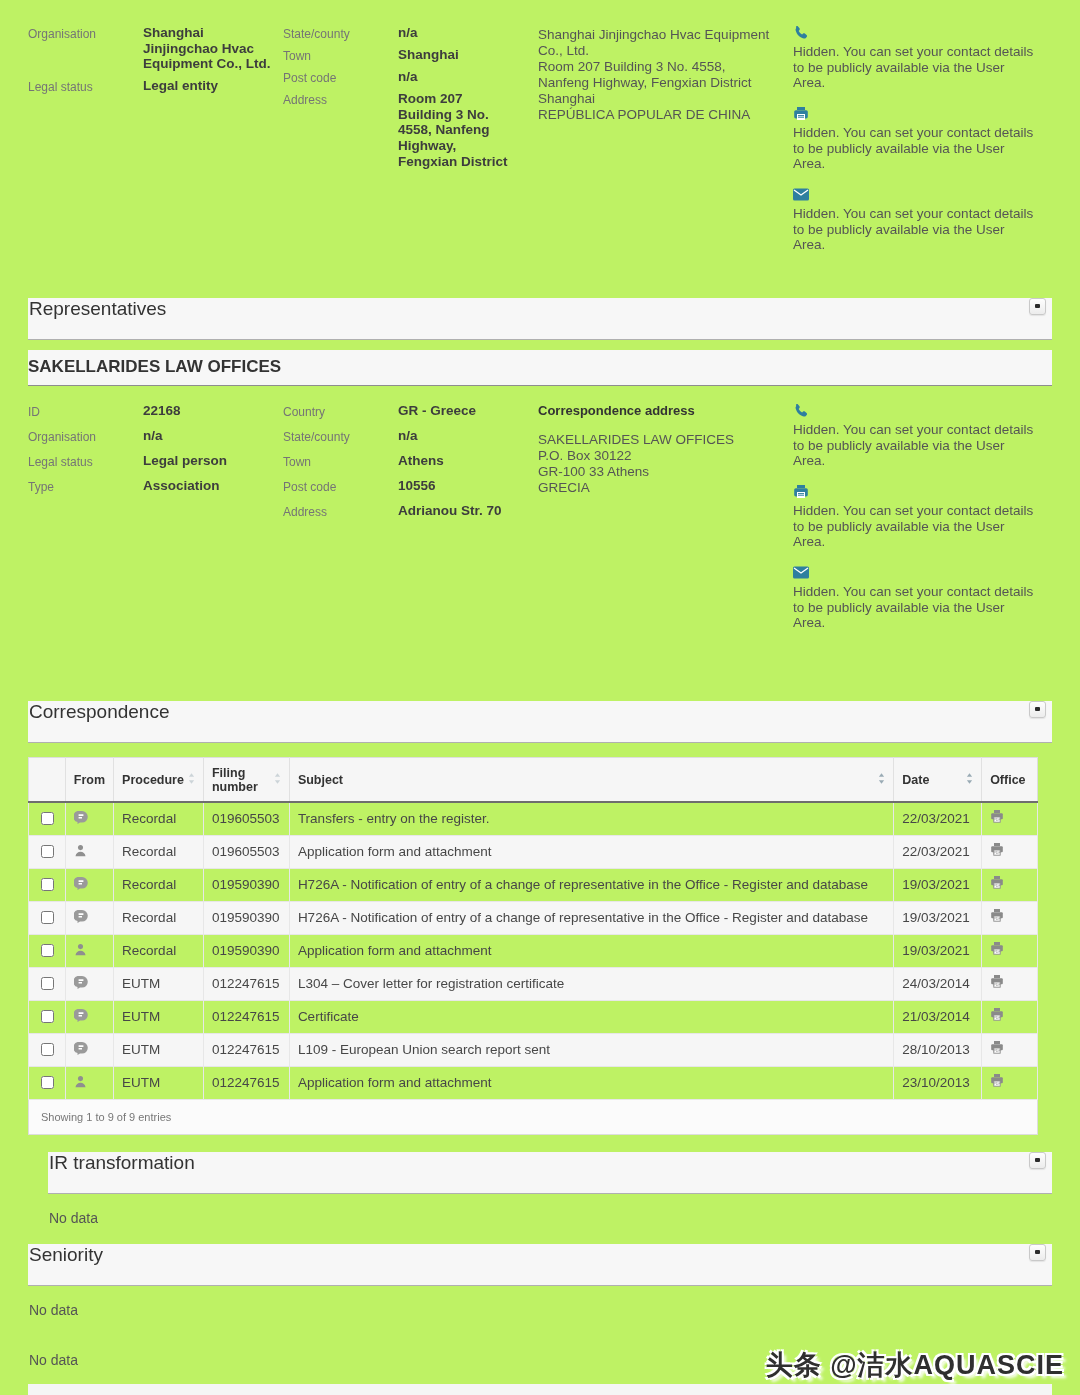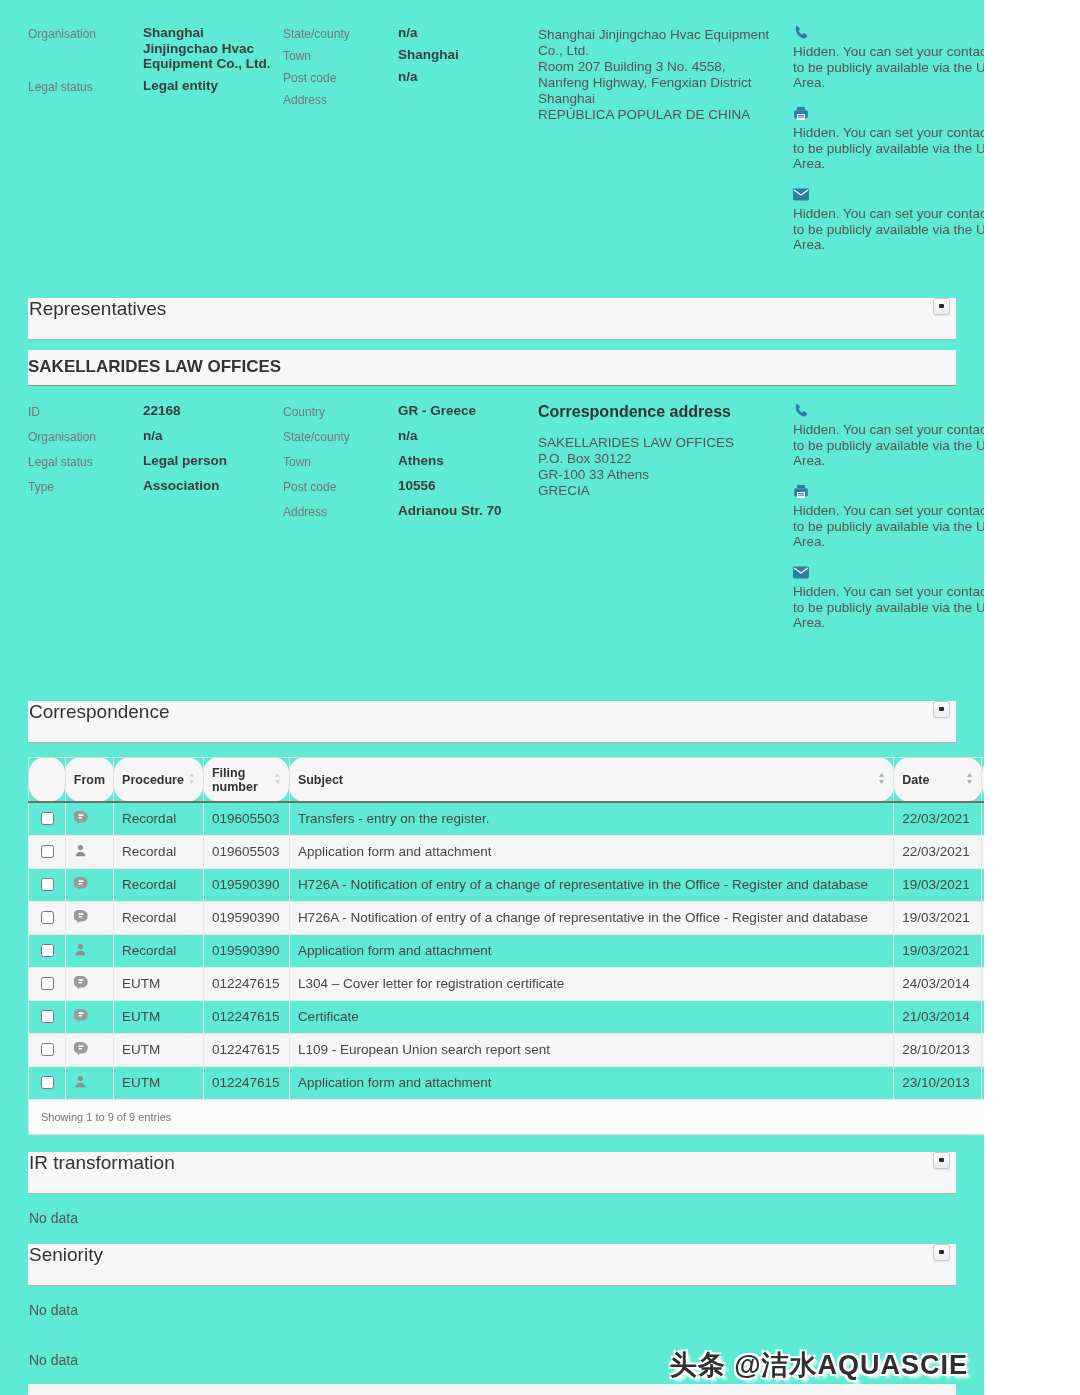--- a/index.html
+++ b/index.html
@@ -1,34 +1,34 @@
 <!DOCTYPE html>
 <html><head>
 <meta charset="utf-8">
 <style>
   * { margin:0; padding:0; box-sizing:border-box; }
   html,body { background:#fff; }
   body { font-family:"Liberation Sans", sans-serif; }
-  .page { position:relative; width:984px; height:1395px; background:#5eead4; overflow:hidden; color:#444; }
+  .page { position:relative; width:1080px; height:1395px; background:#bef264; overflow:hidden; color:#444; }
   .inner { padding:0 28px; }
 
   
   .details-grid { display:grid; grid-template-columns:255px 255px 235px 1fr; }
   .owner-section { padding-top:25px; min-height:263px; }
   .rep-section   { padding-top:17px; min-height:280px; }
 
   .field { display:grid; grid-template-columns:115px 1fr; margin-bottom:9px; }
   .flabel { font-size:12px; color:#757575; padding-top:2px; }
   .fvalue { font-size:13.5px; font-weight:bold; color:#3d3d3d; line-height:1.16; }
   .owner-section .col1 .fvalue { max-width:138px; }
   .owner-section .col2 .fvalue { max-width:118px; }
   .owner-section .field { margin-bottom:6px; }
 
   .postal { font-size:13.5px; color:#555; line-height:1.18; padding-top:2px; }
-  .corr-label { font-size:16px; font-weight:bold; color:#333; margin-bottom:12px; }
+  .corr-label { font-size:13px; font-weight:bold; color:#333; margin-bottom:12px; }
 
   .contacts { padding-left:20px; }
   .contact { margin-bottom:15px; }
   .cicon { display:block; height:17px; margin-bottom:2px; }
   .ctext { font-size:13.5px; color:#555; line-height:1.16; width:245px; }
 
   
   .bar { height:42px; background:#f7f7f7; border-bottom:1px solid #b0b0b0;
          display:flex; justify-content:space-between; padding-right:6px; }
   .bar h2 { font-size:19px; font-weight:500; color:#333; padding-left:1px; }
@@ -40,21 +40,21 @@
          display:flex; align-items:center; justify-content:center; cursor:pointer; padding:0; }
   .collapse-glyph { width:5px; height:4px; background:#2b2b2b; border-radius:1px; display:block; }
 
   .name-bar { margin-top:10px; height:36px; background:#f7f7f7; border-bottom:1px solid #8e8e8e;
               display:flex; align-items:center; }
   .name-bar h3 { font-size:17px; font-weight:bold; color:#333; }
 
   
   table.corr { width:1010px; border-collapse:collapse; margin-top:14px; border:1px solid #ddd; }
   table.corr th { background:#f6f6f6; font-size:12.5px; font-weight:bold; color:#333; text-align:left;
-                  padding:8px 8px 7px; border-bottom:2px solid #6e6e6e; border-right:1px solid #e1e1e1;border-radius:16px; }
+                  padding:8px 8px 7px; border-bottom:2px solid #6e6e6e; border-right:1px solid #e1e1e1; }
   table.corr th:last-child { border-right:none; }
   table.corr td { font-size:13.5px; color:#474747; padding:7px 8px; border:1px solid #e7e7e7; }
   table.corr tbody tr:nth-child(even) { background:#f6f6f6; }
   .col-check { width:37px; }
   .col-from { width:42px; }
   .col-proc { width:73px; }
   .col-fil { width:86px; }
   .col-subj { width:628px; }
   .col-date { width:88px; }
   .col-act { width:56px; }
@@ -64,21 +64,21 @@
   td.cell-check input { width:13px; height:13px; margin-left:4px; display:block; }
   .col-from .icon { display:none; line-height:0; }
   tr.from-office .icon.office { display:inline-block; }
   tr.from-person .icon.person { display:inline-block; }
   .act-btn { background:none; border:none; cursor:pointer; padding:0; line-height:0; }
 
   .table-footer { width:1010px; background:#fbfbfb; border:1px solid #ddd; border-top:none;
                   font-size:11px; color:#777; padding:11px 12px; }
 
   .nodata { font-size:14px; color:#555; padding:16px 0 18px 1px; }
-  .sec-wrap { margin-top:17px; }
+  .sec-wrap { margin-top:17px;margin-left:20px; }
 
   
   .partial-bar { position:absolute; left:28px; right:28px; bottom:0; height:11px; background:#f5f5f5; }
   .watermark { position:absolute; right:16px; bottom:12px; font-size:27px; font-weight:bold; color:#2f2f2f;
                letter-spacing:1px;
                text-shadow:2px 2px 0 #fff,-2px -2px 0 #fff,2px -2px 0 #fff,-2px 2px 0 #fff,4px 4px 3px rgba(255,255,255,.95); }
 </style>
 </head>
 <body>
 
@@ -104,20 +104,21 @@
         <div class="field">
           <span class="flabel">Town</span>
           <span class="fvalue">Shanghai</span>
         </div>
         <div class="field">
           <span class="flabel">Post code</span>
           <span class="fvalue">n/a</span>
         </div>
         <div class="field">
           <span class="flabel">Address</span>
+          <span class="fvalue">Room 207 Building 3 No. 4558, Nanfeng Highway, Fengxian District</span>
         </div>
       </div>
       <div class="postal">
         <div>Shanghai Jinjingchao Hvac Equipment Co., Ltd.</div>
         <div>Room 207 Building 3 No. 4558,</div>
         <div>Nanfeng Highway, Fengxian District</div>
         <div>Shanghai</div>
         <div>REPÚBLICA POPULAR DE CHINA</div>
       </div>
       <div class="contacts">

